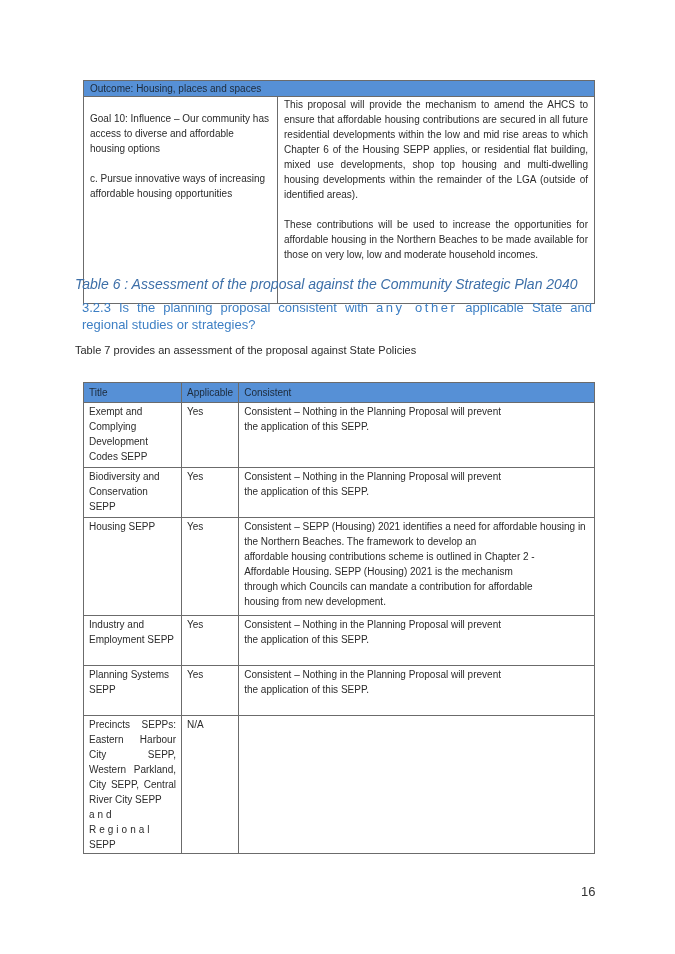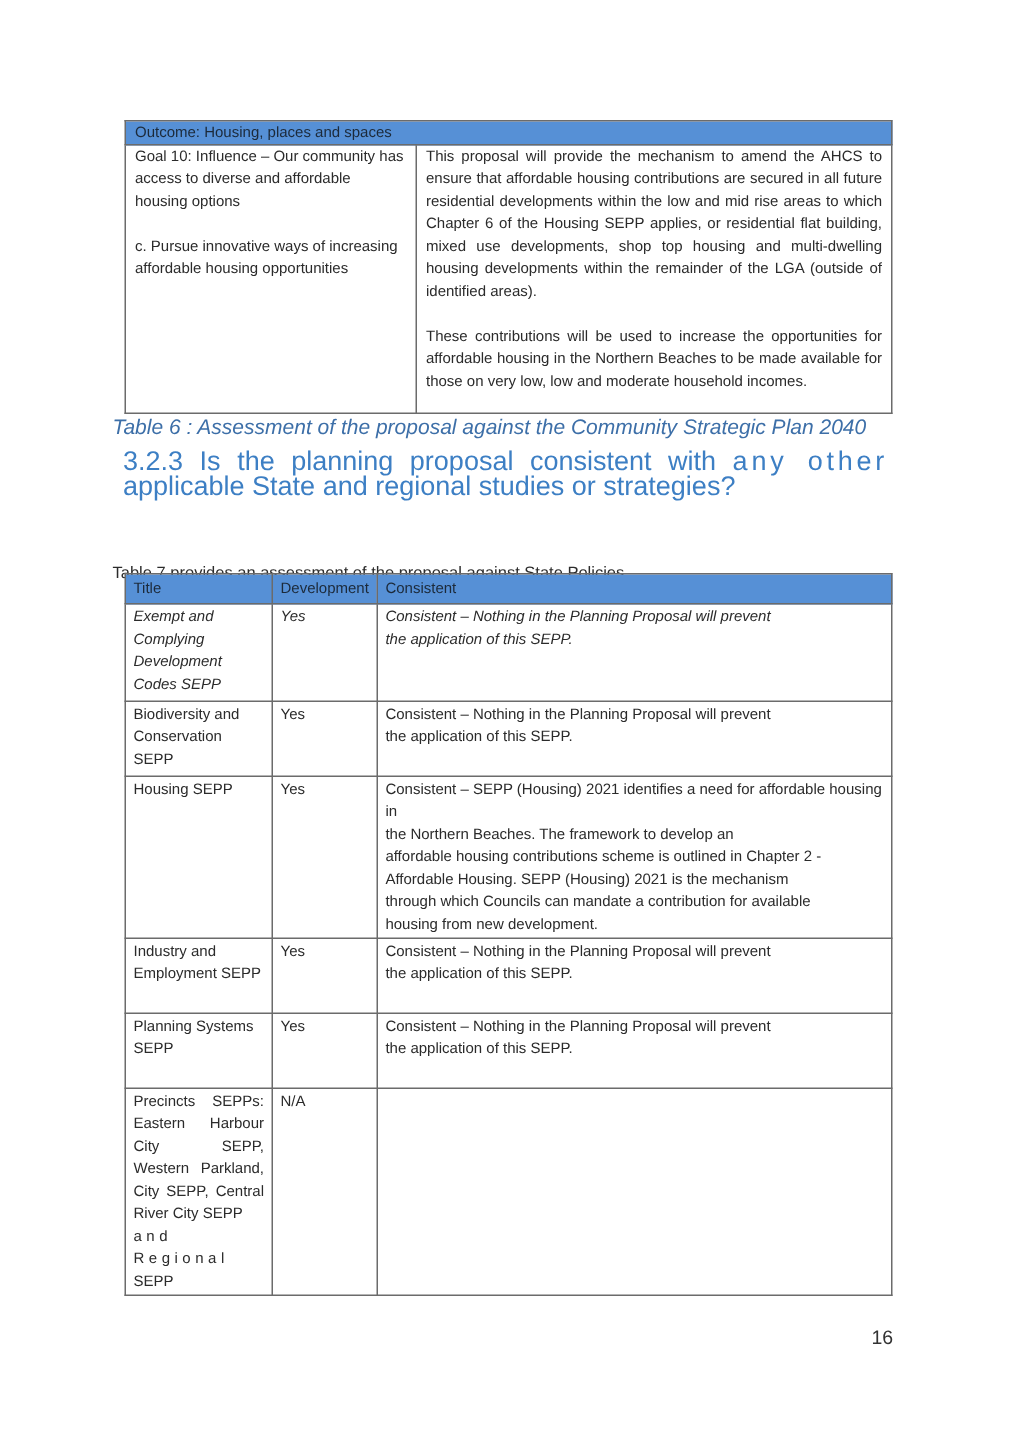--- a/index.html
+++ b/index.html
@@ -6,37 +6,37 @@
     body { width: 675px; height: 954px; position: relative; overflow: hidden;
            font-family: "Liberation Sans", sans-serif; color: #2b2b2b; }
     .page { position: absolute; left: 0; top: 0; width: 675px; height: 690px; }
 
     table { border-collapse: collapse; position: absolute; font-size: 10px; line-height: 15px; }
     td, th { border: 1px solid #6b6b6b; vertical-align: top; text-align: left; font-weight: normal; }
     .hdr { background: #5690d6; color: #1c2a3a; }
 
     #t6 { left: 83px; top: 80px; width: 512px; }
     #t6 .hdr td { padding: 0 6px; height: 15px; line-height: 15px; }
-    #t6 .c1 { width: 181px; padding: 0 6px; }
+    #t6 .c1 { width: 181px; padding: 14px 6px; }
     #t6 .c2 { padding: 0 6px; text-align: justify; }
     #t6 .gap { height: 15px; }
     #t6 .body-row td { height: 178px; }
 
     .caption { position: absolute; left: 75px; top: 276px; font-size: 14px; font-style: italic; color: #3d6fa8; }
-    .heading { position: absolute; left: 82px; top: 299px; width: 510px; font-size: 18px; line-height: 17px;
+    .heading { position: absolute; left: 82px; top: 299px; width: 510px; font-size: 13px; line-height: 17px;
                color: #3d7fc4; text-align: justify; text-align-last: left; }
     .heading .sp { letter-spacing: 2.5px; }
-    .intro { position: absolute; left: 75px; top: 344px; font-size: 11px; color: #2b2b2b; margin-top: 32px; }
+    .intro { position: absolute; left: 75px; top: 344px; font-size: 11px; color: #2b2b2b; }
 
     #t7 { left: 83px; top: 382px; width: 512px; }
     #t7 th { padding: 0 5px; height: 19px; line-height: 19px; margin-top: 16px; }
     #t7 td { padding: 1px 5px; }
     #t7 .col-title { width: 87px; }
     #t7 .col-app { width: 44px; }
-    #t7 .r1 td { height: 62px; font-style: italic; }
+    #t7 .r1 td { height: 62px; }
     #t7 .r2 td { height: 47px; }
     #t7 .r3 td { height: 95px; }
     #t7 .r4 td { height: 47px; }
     #t7 .r5 td { height: 47px; }
     #t7 .r6 td { height: 122px; }
     #t7 .justify { text-align: justify; text-align-last: left; }
     .spaced { letter-spacing: 3px; }
 
     .page-number { position: absolute; left: 581px; top: 884px; font-size: 13px; color: #333; }
   </style>
@@ -68,21 +68,21 @@
   <div class="caption">Table 6 : Assessment of the proposal against the Community Strategic Plan 2040</div>
 
   <div class="heading"><span>3.2.3 Is the planning proposal consistent with </span><span class="sp">any other</span><span> applicable State and regional studies or strategies?</span></div>
 
   <div class="intro">Table 7 provides an assessment of the proposal against State Policies</div>
 
   <table id="t7">
     <tbody>
         <tr class="hdr">
       <th class="col-title">Title</th>
-      <th class="col-app">Development</th>
+      <th class="col-app">Applicable</th>
       <th>Consistent</th>
     </tr>
     <tr class="r1">
       <td>Exempt and Complying Development Codes SEPP</td>
       <td>Yes</td>
       <td>
             <div>Consistent – Nothing in the Planning Proposal will prevent</div>
             <div>the application of this SEPP.</div>
           </td>
     </tr>
@@ -95,21 +95,21 @@
           </td>
     </tr>
     <tr class="r3">
       <td>Housing SEPP</td>
       <td>Yes</td>
       <td>
         <div>Consistent – SEPP (Housing) 2021 identifies a need for affordable housing in</div>
         <div>the Northern Beaches. The framework to develop an</div>
         <div>affordable housing contributions scheme is outlined in Chapter 2 -</div>
         <div>Affordable Housing. SEPP (Housing) 2021 is the mechanism</div>
-        <div>through which Councils can mandate a contribution for available</div>
+        <div>through which Councils can mandate a contribution for affordable</div>
         <div>housing from new development.</div>
       </td>
     </tr>
     <tr class="r4">
       <td>Industry and Employment SEPP</td>
       <td>Yes</td>
       <td>
             <div>Consistent – Nothing in the Planning Proposal will prevent</div>
             <div>the application of this SEPP.</div>
           </td>

